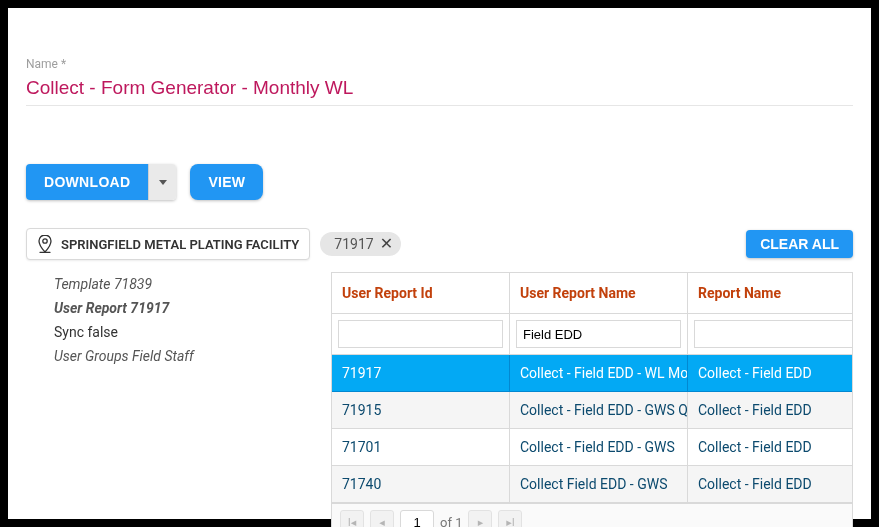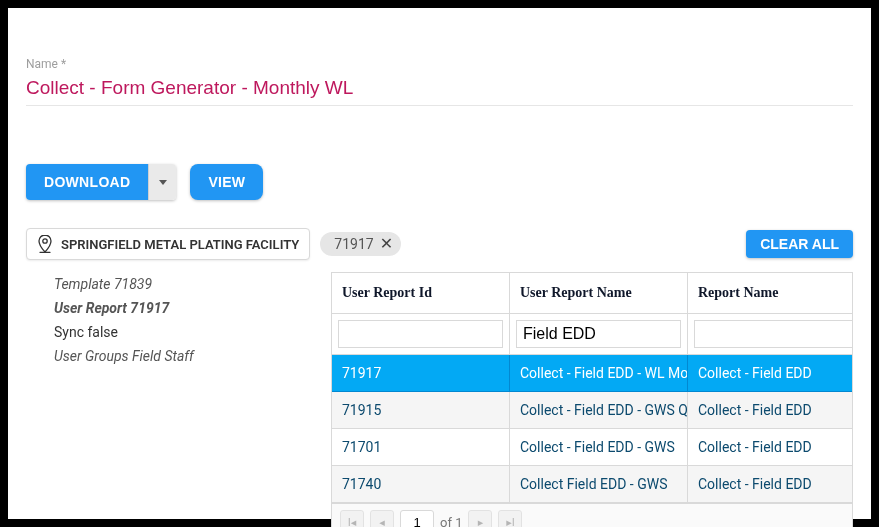--- a/index.html
+++ b/index.html
@@ -190,35 +190,34 @@
     border-right: 1px solid var(--border);
     border-bottom: 1px solid var(--border);
     padding: 10px 10px;
     font-size: 14px;
     white-space: nowrap;
     overflow: hidden;
     text-overflow: clip;
   }
   .ghead .gcell {
     font-weight: 700;
-    color: #0f172a;
+    color: #c2410c;
     background: #fff;
     padding: 12px 10px;
-    font-family: Liberation Serif, serif;
   }
   .gfilter .gcell {
     padding: 6px;
     background: #fff;
   }
   .gfilter input {
     width: 100%;
     height: 28px;
     border: 1px solid var(--border);
     padding: 0 6px;
-    font-size: 16px;
+    font-size: 13px;
     outline: none;
   }
   .grow.alt .gcell { background: var(--row-alt); }
   .grow .gcell { color: #0c4a6e; }
   .grow.sel .gcell {
     background: var(--row-sel);
     color: #fff;
     border-right-color: var(--row-sel-border);
     border-bottom-color: var(--row-sel-border);
   }

